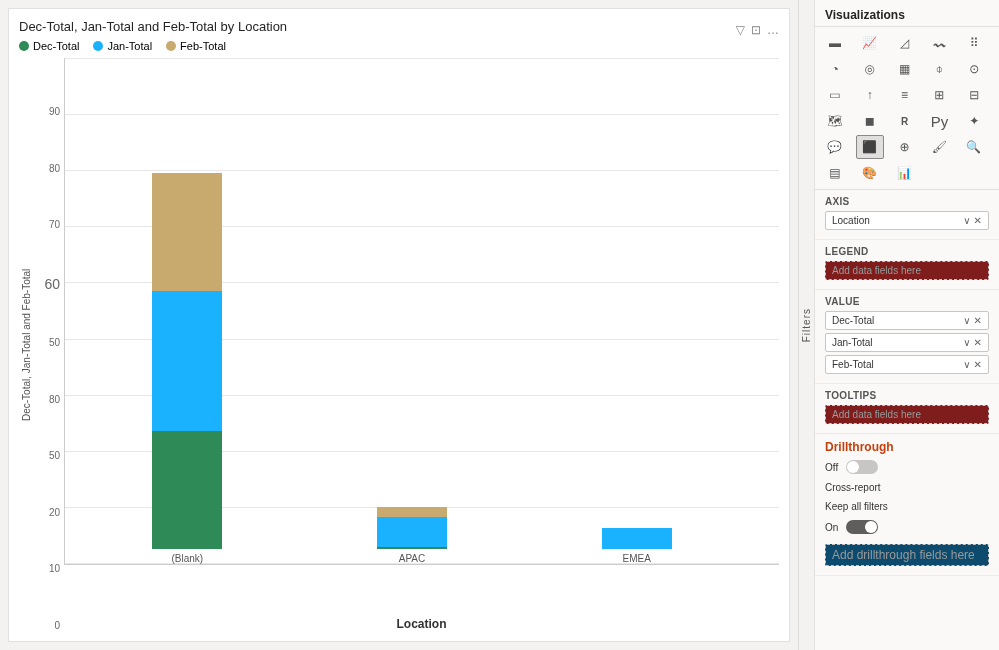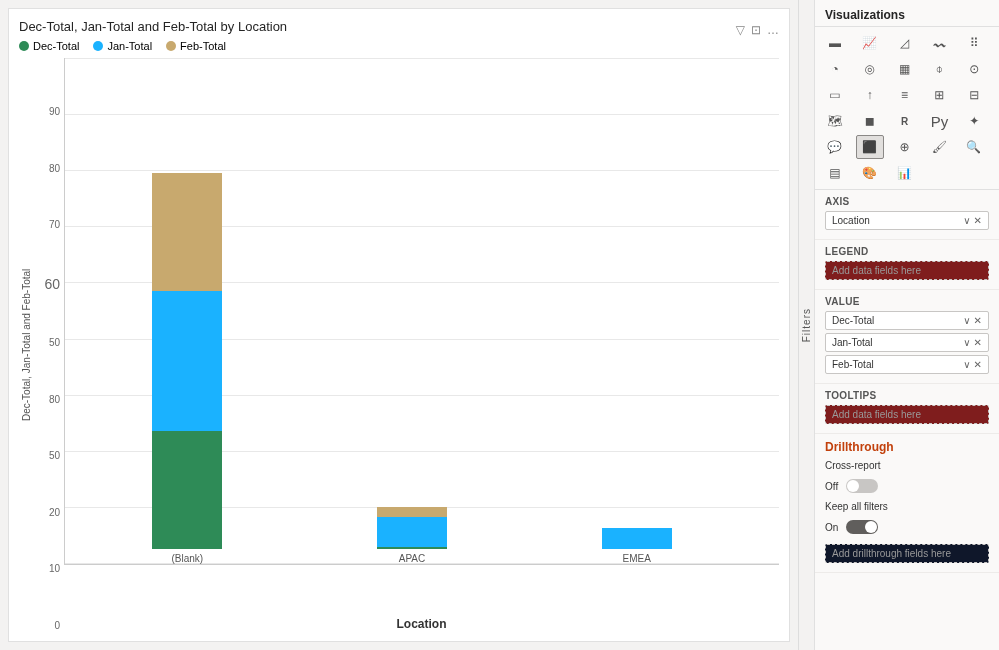--- a/index.html
+++ b/index.html
@@ -321,25 +321,25 @@
       border-radius: 50%;
       background: #fff;
       position: absolute;
       top: 1px;
     }
 
     .toggle.off .toggle-knob { left: 1px; }
     .toggle.on .toggle-knob { left: 19px; }
 
     .viz-field-add {
-      background: #0f172a;
+      background: #0c4a6e;
       border: 1px dashed #c8c6c4;
       border-radius: 2px;
       padding: 3px 6px;
-      font-size: 10px;
+      font-size: 12px;
       color: #999;
       margin-bottom: 3px;
     }
   </style>
 </head>
 <body>
 
 <div class="main-area">
   <div class="chart-title-row">
     <div class="chart-title">Dec-Total, Jan-Total and Feb-Total by Location</div>
@@ -521,27 +521,27 @@
 
   <div class="viz-section">
     <div class="viz-section-title">Tooltips</div>
     <div class="viz-field-box-empty">Add data fields here</div>
   </div>
 
   <div>
     <div class="drillthrough-title">Drillthrough</div>
 
     <div class="toggle-row">
-      <span>Cross-report</span>
-    </div>
-    <div class="toggle-row">
       <span>Off</span>
       <div class="toggle off">
         <div class="toggle-knob"></div>
       </div>
+    </div>
+    <div class="toggle-row">
+      <span>Cross-report</span>
     </div>
 
     <div class="toggle-row">
       <span>Keep all filters</span>
     </div>
     <div class="toggle-row">
       <span>On</span>
       <div class="toggle on">
         <div class="toggle-knob"></div>
       </div>

